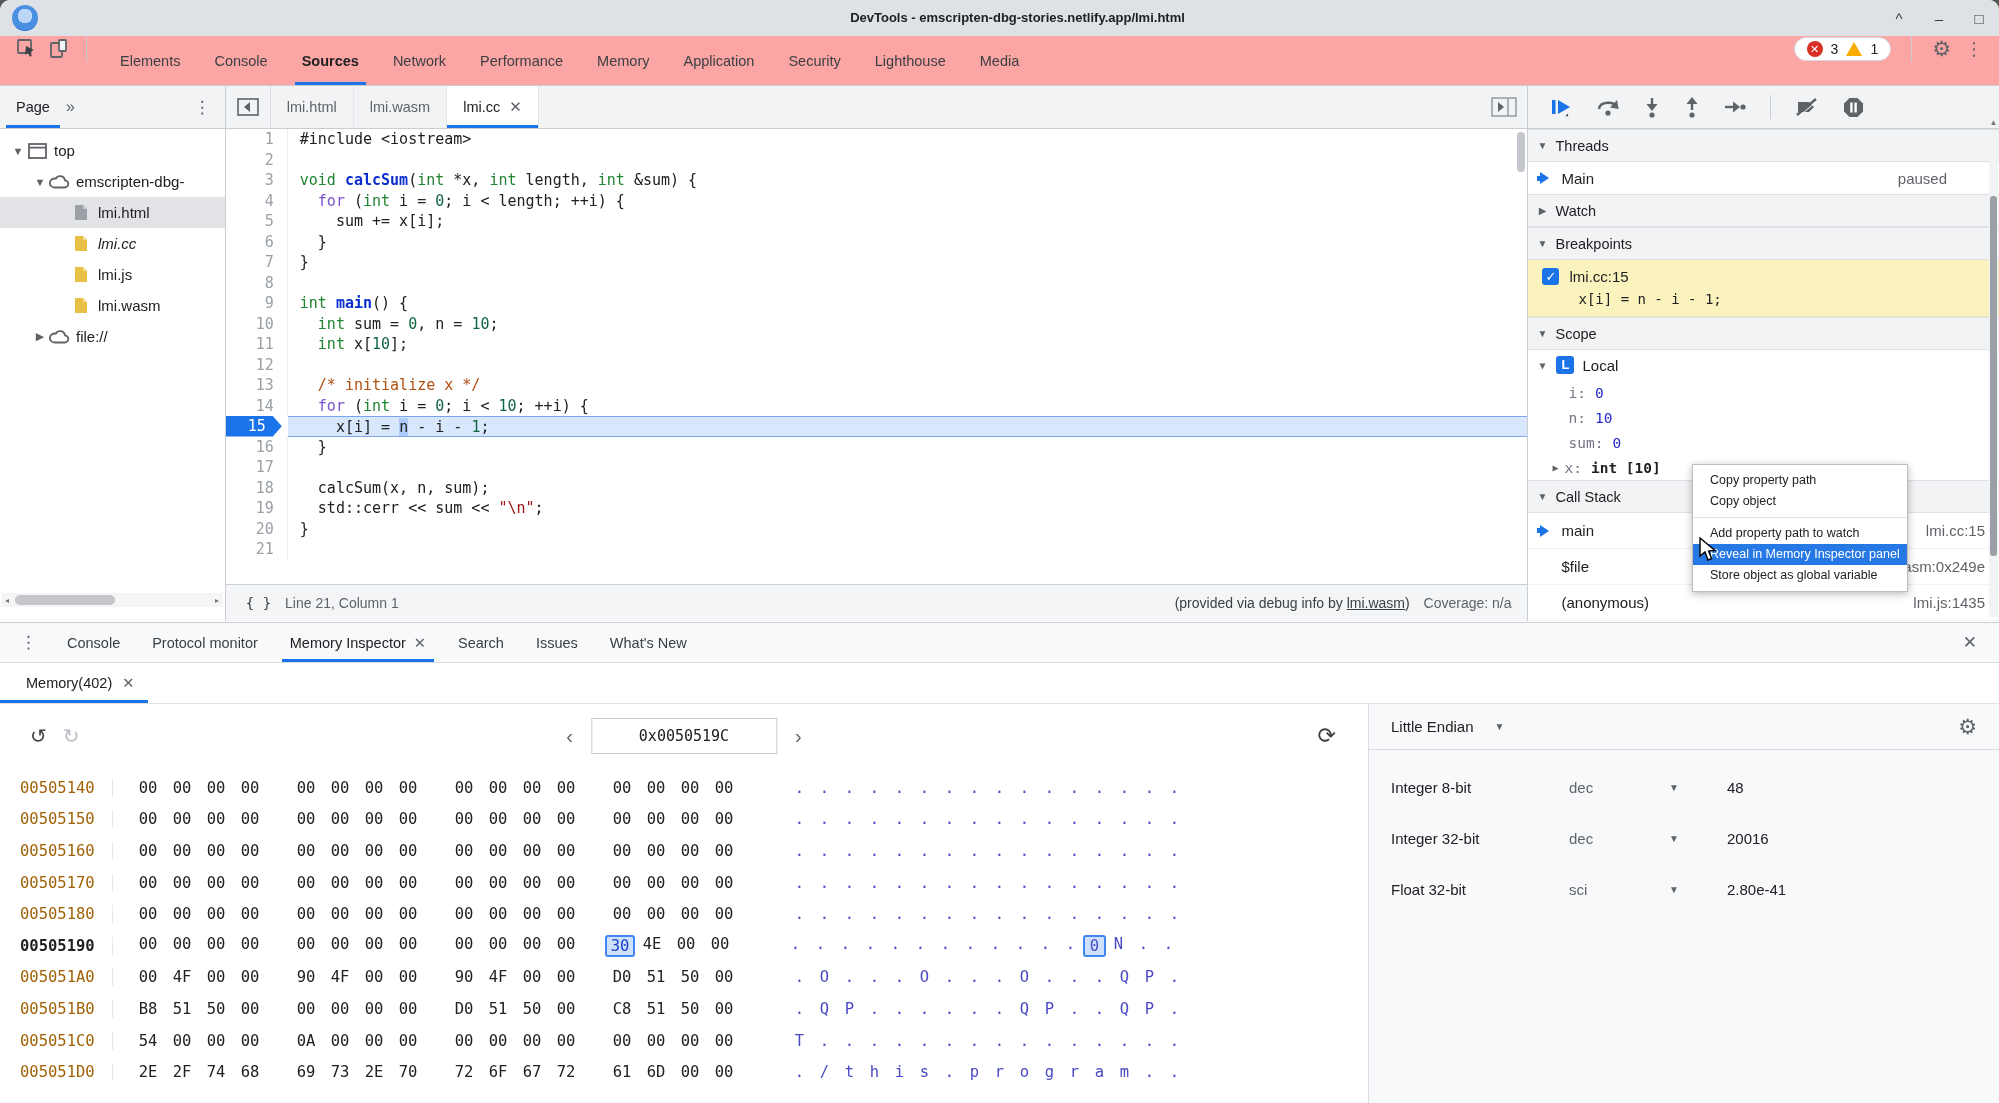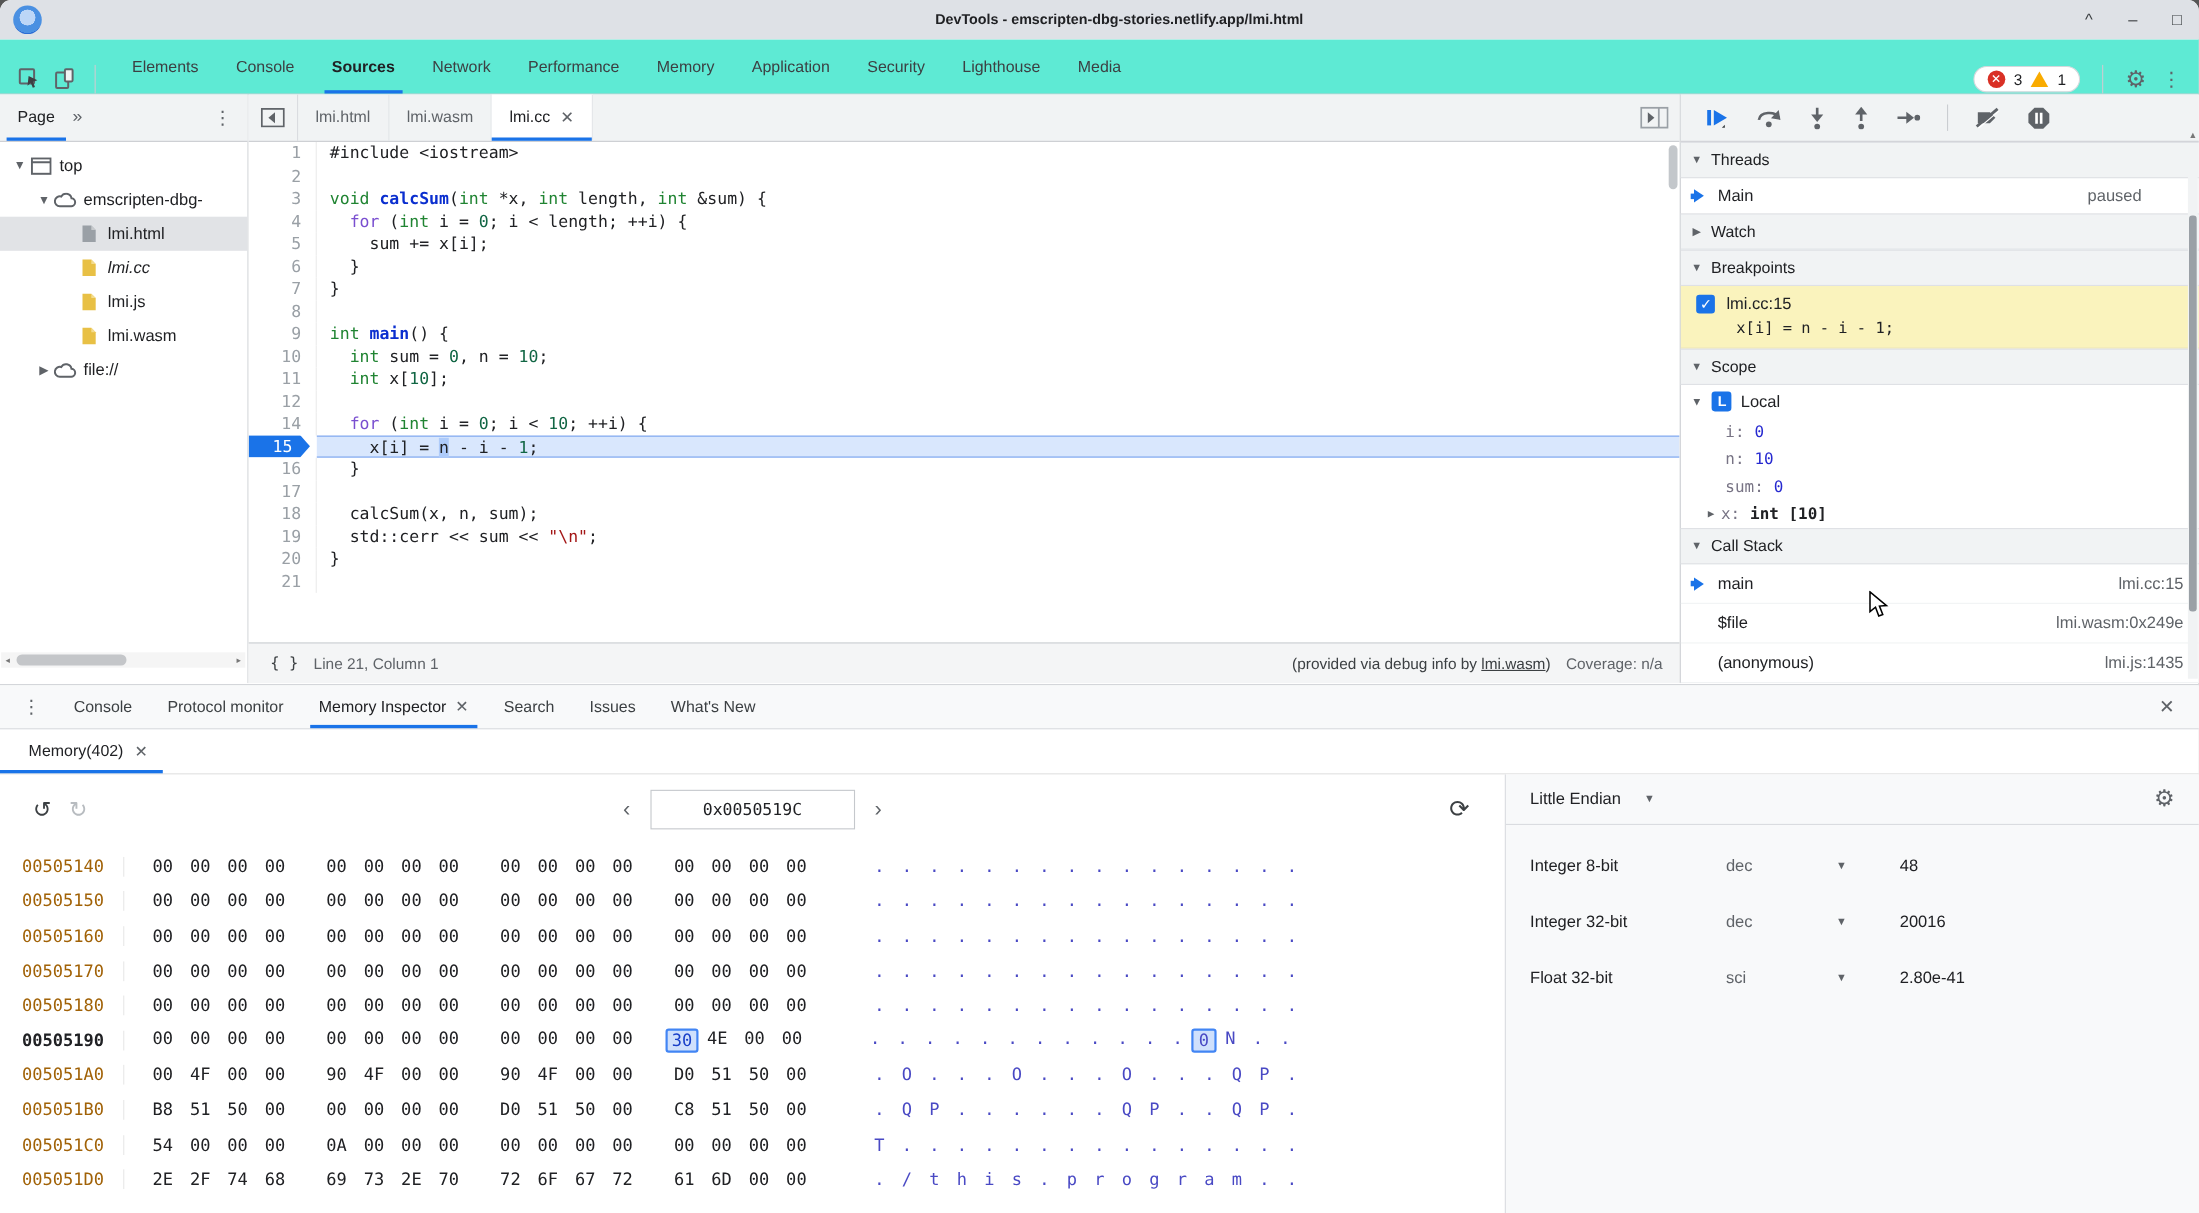--- a/index.html
+++ b/index.html
@@ -6,21 +6,21 @@
   .win{position:relative;width:1999px;height:1103px;background:#fff;overflow:hidden;border-radius:10px 10px 0 0;}
   .titlebar{position:absolute;left:0;top:0;width:100%;height:36px;background:#dee1e6;border-radius:10px 10px 0 0;padding-left:36px;}
   .titlebar .logo{position:absolute;left:12px;top:5px;width:26px;height:26px;border-radius:50%;
      background:radial-gradient(circle at 50% 42%,#bcd6f7 0 36%,#4a90e2 37% 70%,#2b6cd4 71%);}
   .titlebar .title{position:absolute;left:0;right:0;top:0;height:36px;line-height:36px;text-align:center;
      font-size:13px;font-weight:bold;color:#202124;}
   .winctl{position:absolute;top:0;right:8px;height:36px;display:flex;align-items:center;gap:24px;color:#3c4043;font-size:15px;}
   .winctl span{cursor:default;width:16px;text-align:center;}
 
   
-  .toolbar{position:absolute;left:0;top:36px;width:100%;height:49px;background:#5eead4;border-bottom:1px solid #cacdd1;display:flex;align-items:flex-end;}
+  .toolbar{position:absolute;left:0;top:36px;width:100%;height:49px;background:#fca5a5;border-bottom:1px solid #cacdd1;display:flex;align-items:flex-start;}
   .tb-icons{display:flex;align-items:center;gap:10px;padding:0 10px 0 16px;}
   .tb-sep{width:1px;height:26px;background:#cacdd1;margin:0 6px;}
   .main-tabs{display:flex;align-items:stretch;height:100%;}
   .main-tab{display:flex;align-items:center;padding:0 17px;font-size:14.5px;color:#3c4043;position:relative;cursor:pointer;}
   .main-tab.active{color:#202124;font-weight:bold;}
   .main-tab.active::after{content:"";position:absolute;left:10px;right:10px;bottom:0;height:3px;background:#1a73e8;}
   .tb-right{margin-left:auto;display:flex;align-items:center;gap:14px;padding-right:16px;}
   .badge{display:flex;align-items:center;gap:8px;border:1px solid #d5d8dc;background:#fff;border-radius:12px;padding:3px 12px;font-size:14px;color:#202124;}
   .err-dot{width:16px;height:16px;border-radius:50%;background:#d93025;color:#fff;font-size:11px;line-height:16px;text-align:center;display:inline-block;}
   .warn-tri{width:0;height:0;border-left:8px solid transparent;border-right:8px solid transparent;border-bottom:14px solid #f9ab00;position:relative;display:inline-block;}
@@ -347,20 +347,21 @@
           <div class="cl"><div class="gut">3</div><div class="src"><span class="tk-t">void </span><span class="tk-f">calcSum</span><span class="tk-p">(</span><span class="tk-t">int</span><span class="tk-p"> *x, </span><span class="tk-t">int</span><span class="tk-p"> length, </span><span class="tk-t">int</span><span class="tk-p"> &amp;sum) {</span></div></div>
           <div class="cl"><div class="gut">4</div><div class="src"><span class="tk-p">  </span><span class="tk-k">for</span><span class="tk-p"> (</span><span class="tk-t">int</span><span class="tk-p"> i = </span><span class="tk-n">0</span><span class="tk-p">; i &lt; length; ++i) {</span></div></div>
           <div class="cl"><div class="gut">5</div><div class="src"><span class="tk-p">    sum += x[i];</span></div></div>
           <div class="cl"><div class="gut">6</div><div class="src"><span class="tk-p">  }</span></div></div>
           <div class="cl"><div class="gut">7</div><div class="src"><span class="tk-p">}</span></div></div>
           <div class="cl"><div class="gut">8</div><div class="src"></div></div>
           <div class="cl"><div class="gut">9</div><div class="src"><span class="tk-t">int </span><span class="tk-f">main</span><span class="tk-p">() {</span></div></div>
           <div class="cl"><div class="gut">10</div><div class="src"><span class="tk-p">  </span><span class="tk-t">int</span><span class="tk-p"> sum = </span><span class="tk-n">0</span><span class="tk-p">, n = </span><span class="tk-n">10</span><span class="tk-p">;</span></div></div>
           <div class="cl"><div class="gut">11</div><div class="src"><span class="tk-p">  </span><span class="tk-t">int</span><span class="tk-p"> x[</span><span class="tk-n">10</span><span class="tk-p">];</span></div></div>
           <div class="cl"><div class="gut">12</div><div class="src"></div></div>
+          <div class="cl"><div class="gut">13</div><div class="src"><span class="tk-p">  </span><span class="tk-c">/* initialize x */</span></div></div>
           <div class="cl"><div class="gut">14</div><div class="src"><span class="tk-p">  </span><span class="tk-k">for</span><span class="tk-p"> (</span><span class="tk-t">int</span><span class="tk-p"> i = </span><span class="tk-n">0</span><span class="tk-p">; i &lt; </span><span class="tk-n">10</span><span class="tk-p">; ++i) {</span></div></div>
           <div class="cl exec"><div class="gut"><span class="chip">15</span></div><div class="src"><span class="tk-p">    x[i] = </span><span class="tk-sel">n</span><span class="tk-p"> - i - </span><span class="tk-n">1</span><span class="tk-p">;</span></div></div>
           <div class="cl"><div class="gut">16</div><div class="src"><span class="tk-p">  }</span></div></div>
           <div class="cl"><div class="gut">17</div><div class="src"></div></div>
           <div class="cl"><div class="gut">18</div><div class="src"><span class="tk-p">  calcSum(x, n, sum);</span></div></div>
           <div class="cl"><div class="gut">19</div><div class="src"><span class="tk-p">  std::cerr &lt;&lt; sum &lt;&lt; </span><span class="tk-s">"\n"</span><span class="tk-p">;</span></div></div>
           <div class="cl"><div class="gut">20</div><div class="src"><span class="tk-p">}</span></div></div>
           <div class="cl"><div class="gut">21</div><div class="src"></div></div>
         </div>
       <div class="ed-vscroll"></div>
@@ -501,20 +502,28 @@
             <span class="loc">lmi.js:1435</span>
           </div>
         </div>
       <div class="dbg-vscroll">
         <span class="uparr">▲</span>
         <span class="thumb"></span>
       </div>
     </div>
   </div>
 
+  <div class="ctxmenu" id="ctx-menu">
+      <div class="ctx-item">Copy property path</div>
+      <div class="ctx-item">Copy object</div>
+      <div class="ctx-sep"></div>
+      <div class="ctx-item">Add property path to watch</div>
+      <div class="ctx-item hl">Reveal in Memory Inspector panel</div>
+      <div class="ctx-item">Store object as global variable</div>
+    </div>
   <div class="cursor">
     <svg width="22" height="26" viewBox="0 0 22 26">
         <path d="M2 1 L2 19 L7 15 L10 23 L13.6 21.6 L10.6 14 L17 13.5 Z" fill="#fff" stroke="#000" stroke-width="1.4"></path>
       </svg>
   </div>
 
   <div class="drawer">
     <div class="dr-tabbar">
       <span class="dr-kebab">⋮</span>
       <div style="display:flex;height:100%" id="drawer-tabs">

